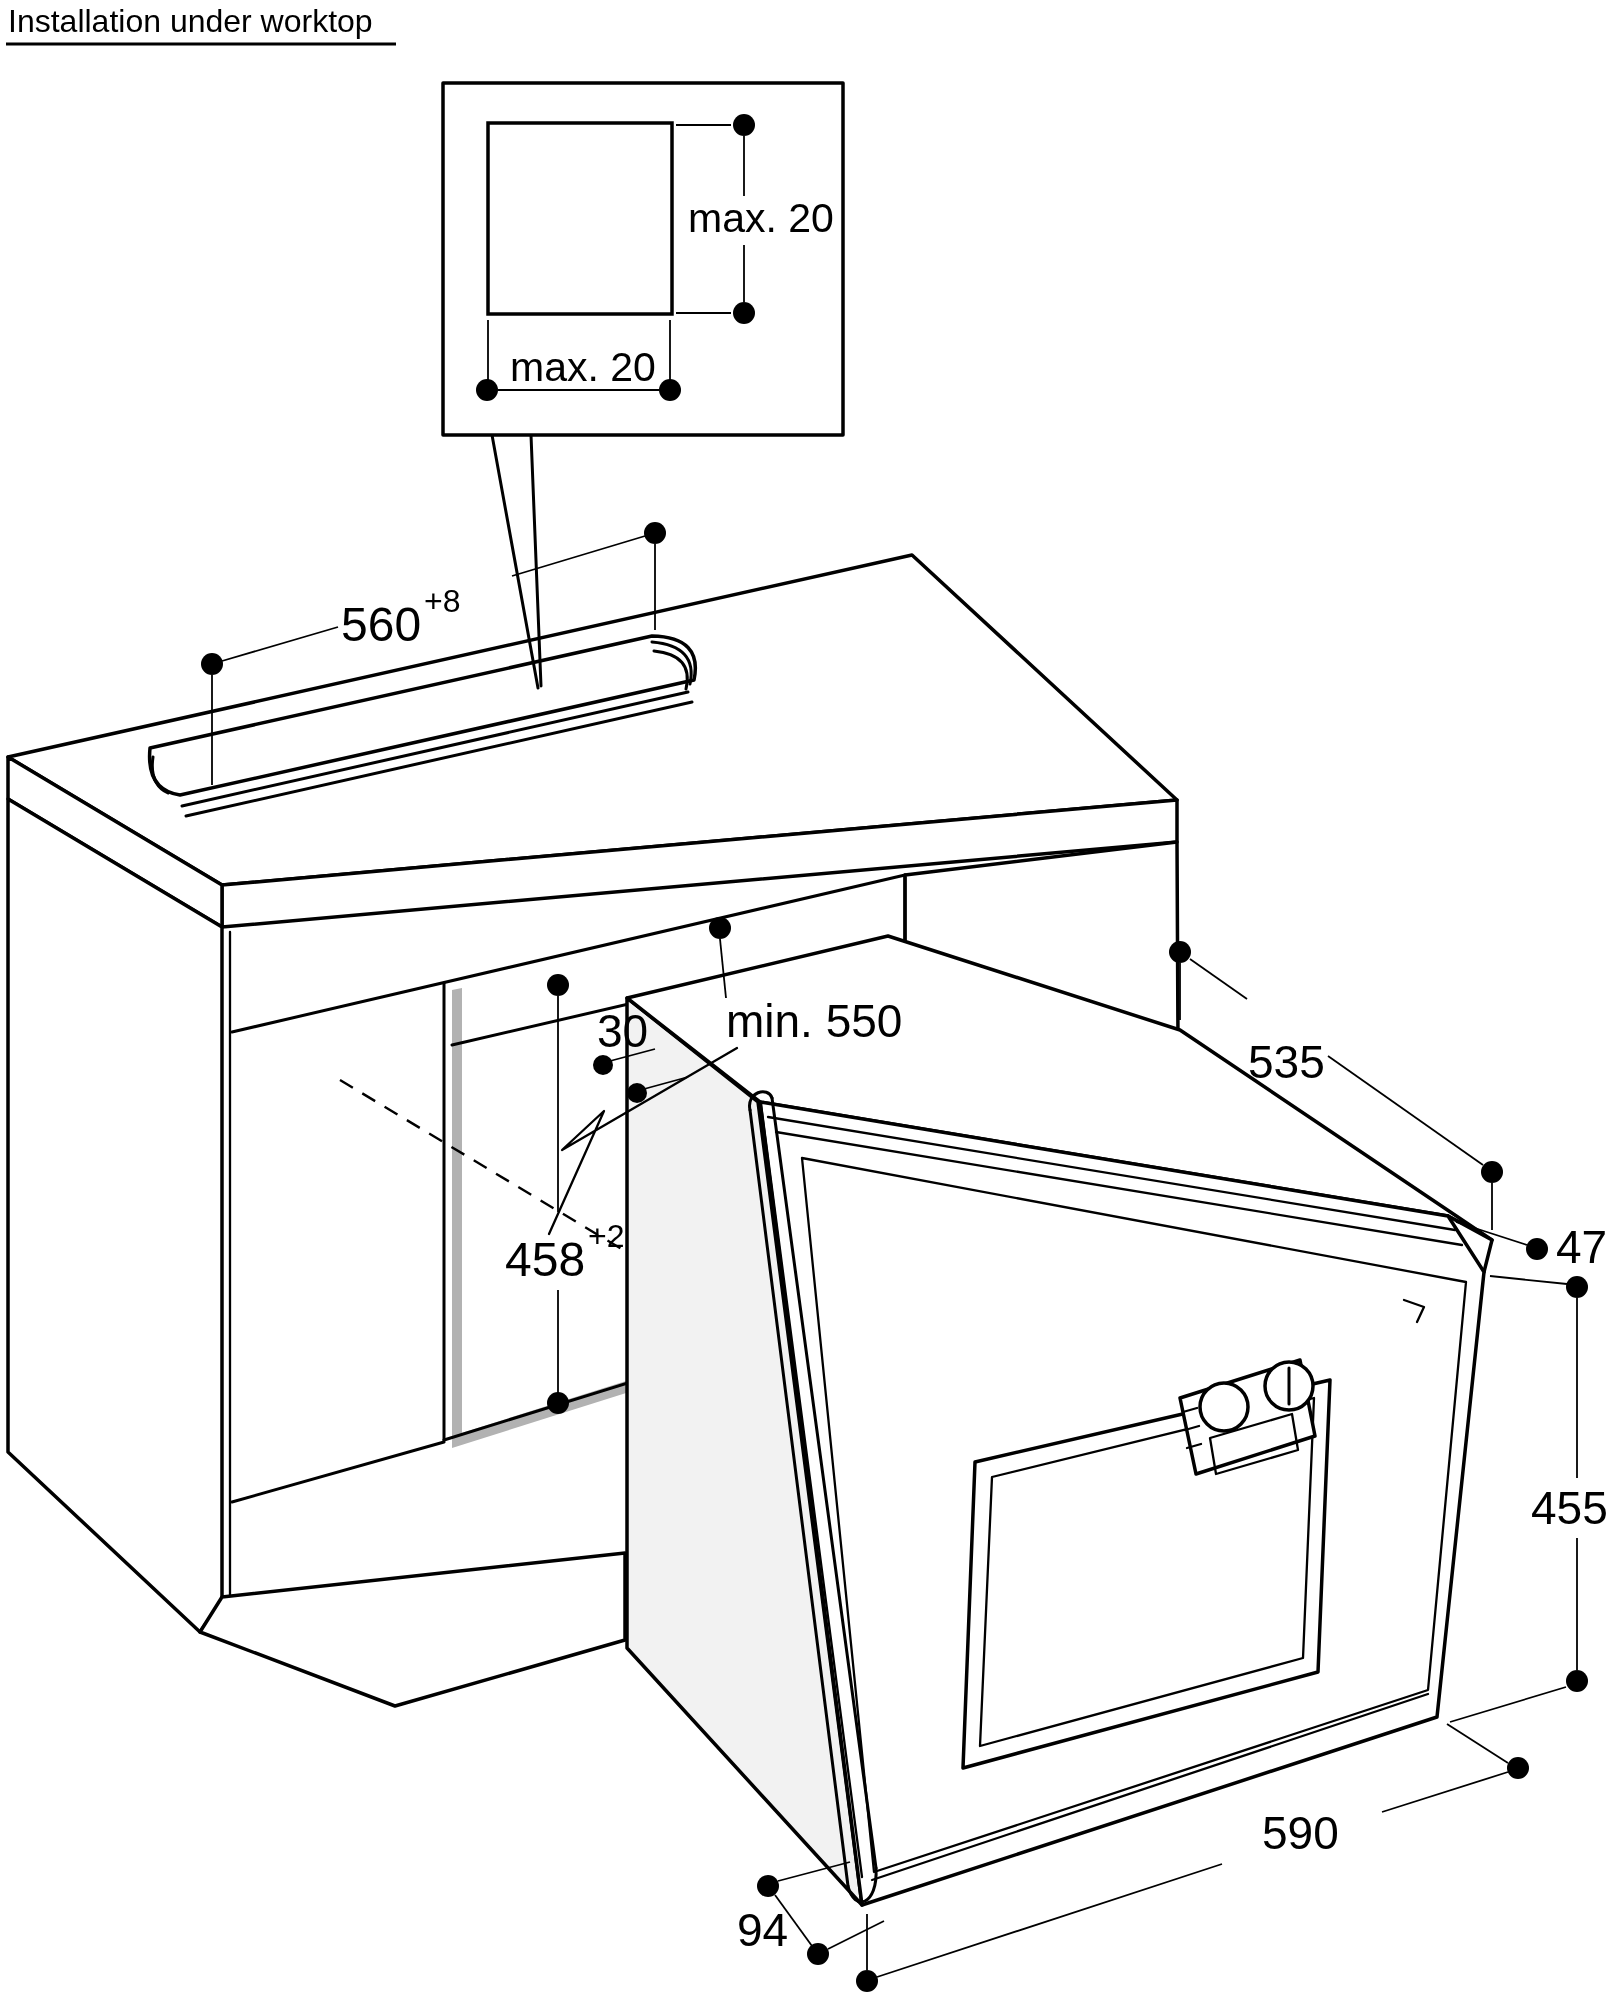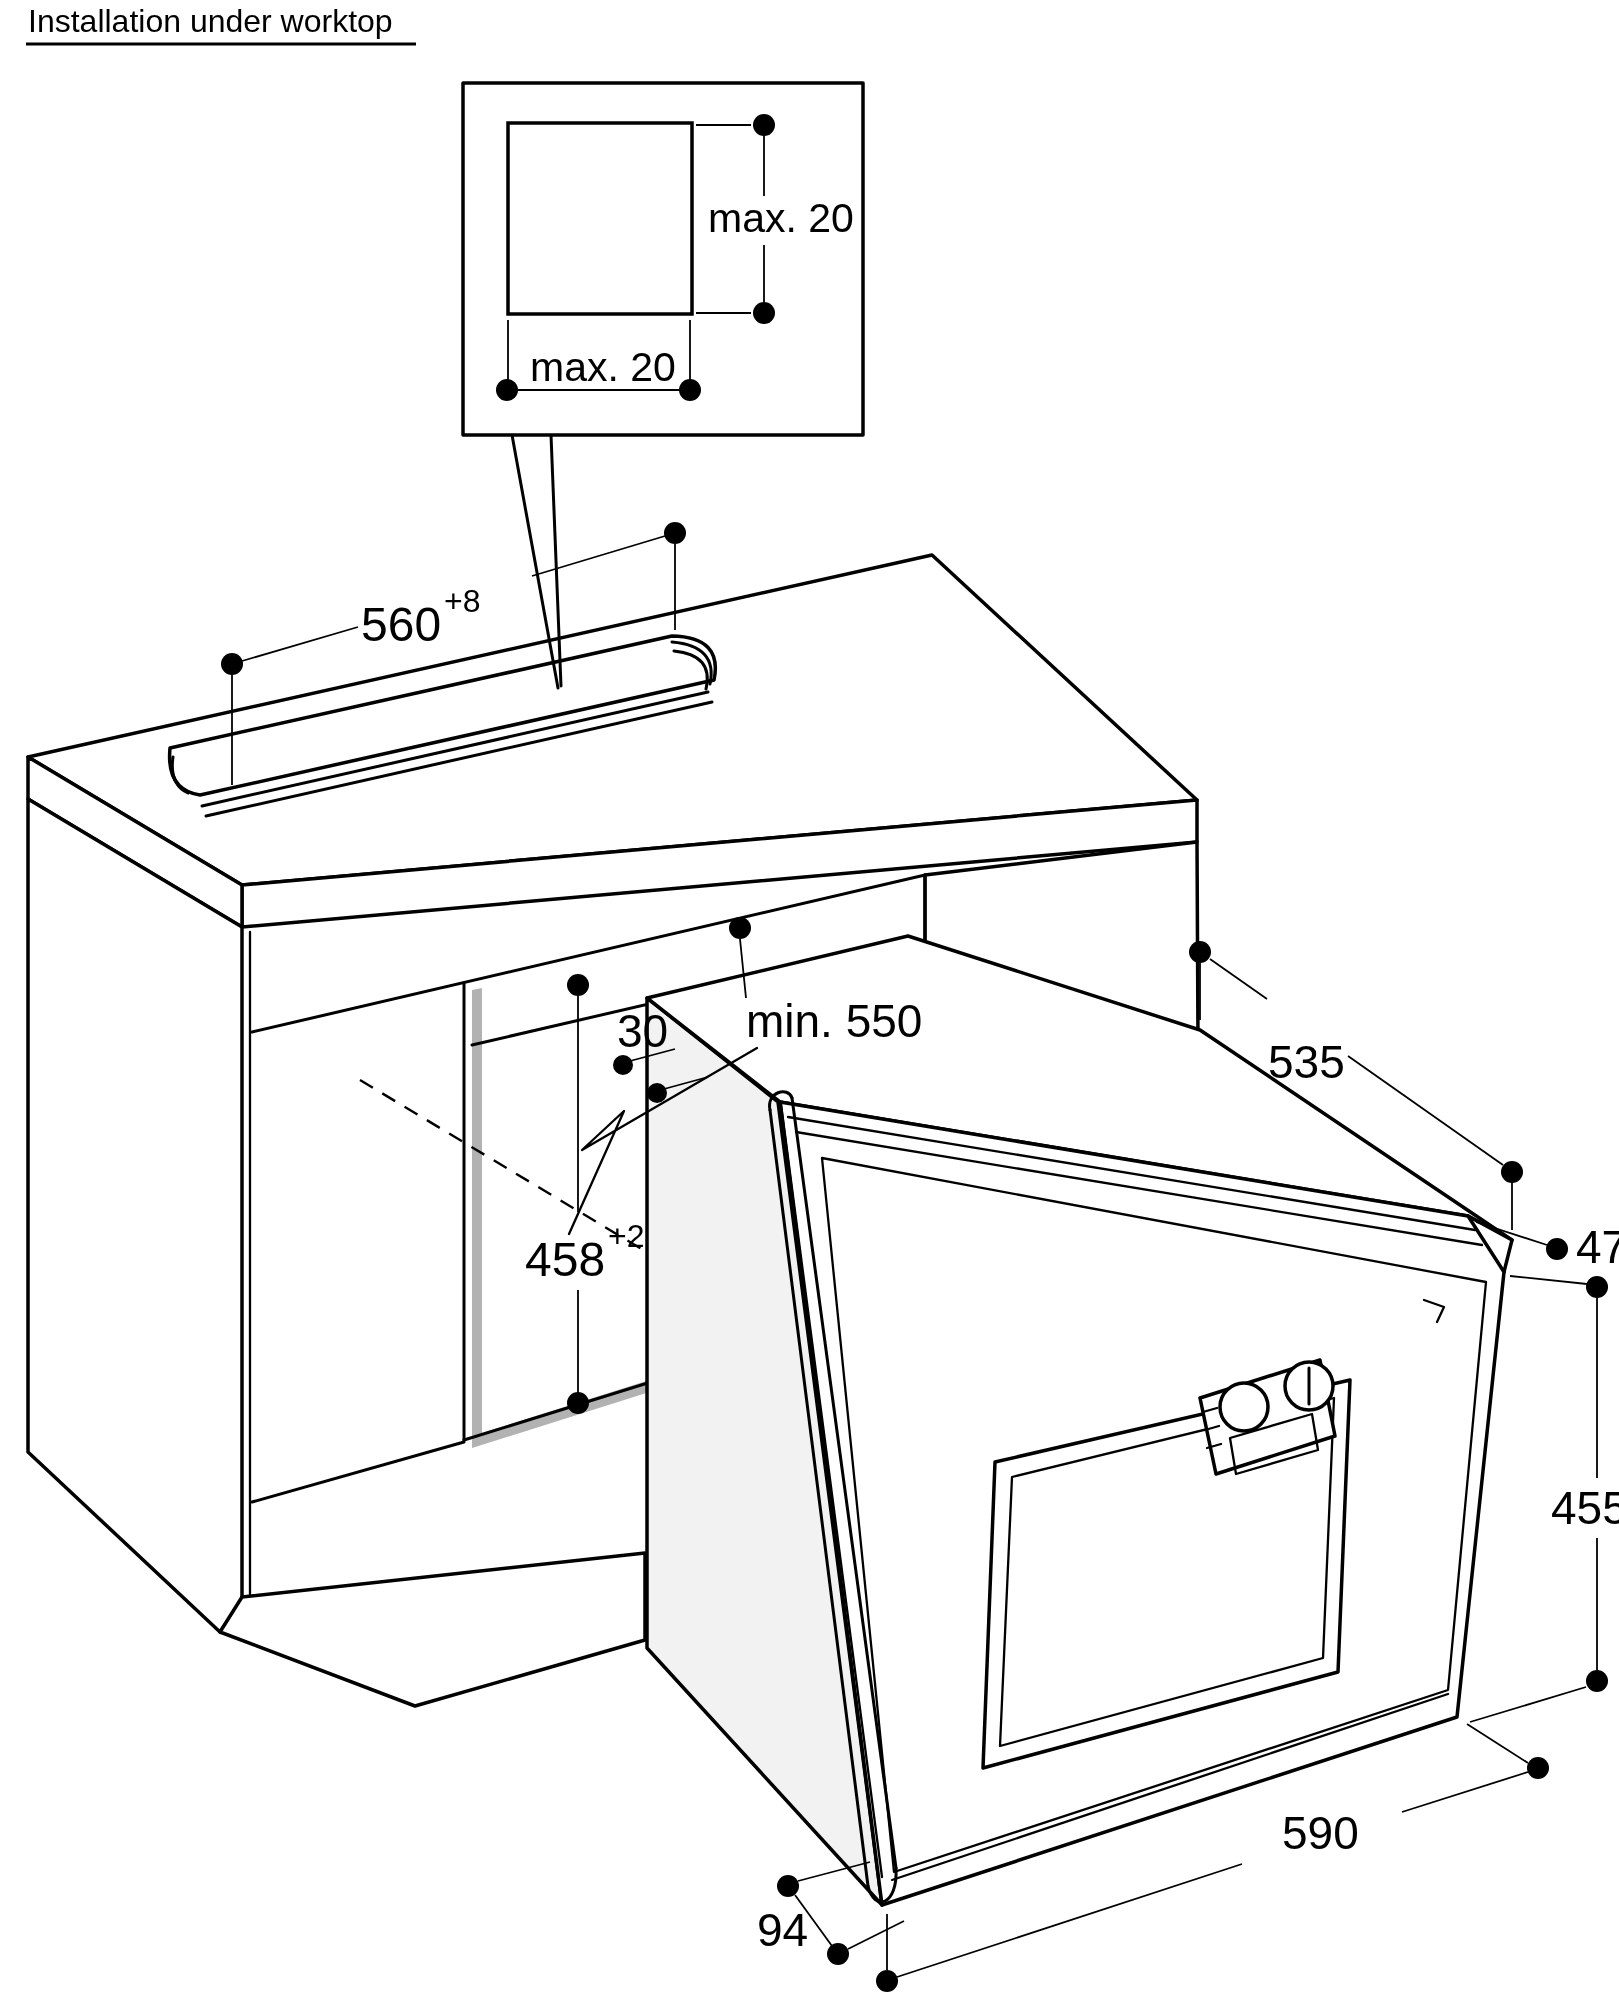--- a/index.html
+++ b/index.html
@@ -2,21 +2,21 @@
 <html style="--line: #000000; --cut: #b2b2b2; --shade: #f2f2f2; --bg: #ffffff;"><head>
 <meta charset="utf-8">
 <style>
   :root{
     --line:#000000;
     --cut:#b2b2b2;
     --shade:#f2f2f2;
     --bg:#ffffff;
   }
   html,body{margin:0;padding:0;background:var(--bg);}
-  .page{width:1293px;height:2000px;position:relative;background:var(--bg);margin-left:20px;}
+  .page{width:1293px;height:2000px;position:relative;background:var(--bg);}
   svg{display:block}
   .lbl{font-family:"Liberation Sans","DejaVu Sans",sans-serif;fill:var(--line);}
   .t-title{font-size:32px;}
   .t-max{font-size:41px;}
   .t-num{font-size:46px;}
   .t-big{font-size:48px;}
   .t-sup{font-size:32px;}
   .ol{fill:#ffffff;stroke:var(--line);stroke-width:3.5;stroke-linejoin:round;}
   .ol2{fill:none;stroke:var(--line);stroke-width:3;stroke-linejoin:round;stroke-linecap:round;}
   .thin{fill:none;stroke:var(--line);stroke-width:2.3;stroke-linejoin:round;stroke-linecap:round;}

